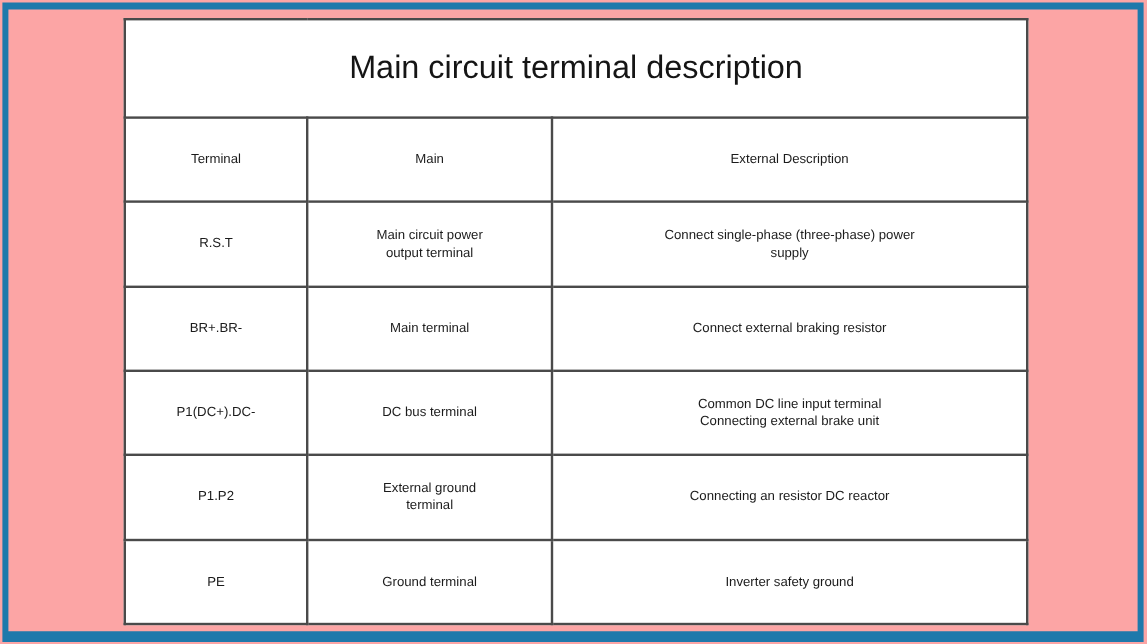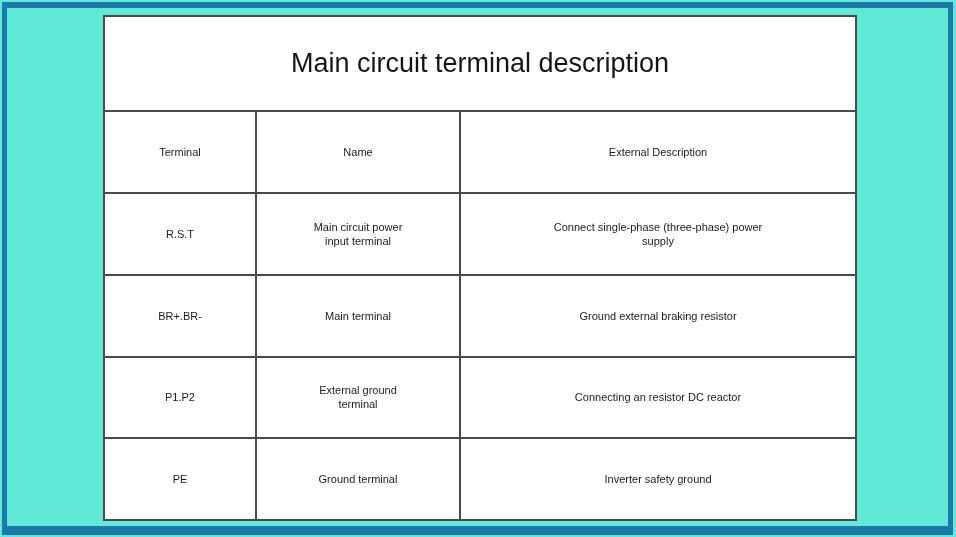--- a/index.html
+++ b/index.html
@@ -5,21 +5,21 @@
   html, body {
     margin: 0;
     padding: 0;
     background: #ffffff;
     font-family: "Liberation Sans", "DejaVu Sans", sans-serif;
   }
   .canvas {
     position: relative;
     width: 956px;
     height: 537px;
-    background: #5eead4;
+    background: #fca5a5;
     overflow: hidden;
   }
   .frame {
     position: absolute;
     left: 2px;
     top: 2px;
     right: 3px;
     bottom: 2px;
     border-style: solid;
     border-width: 6px 5px 9px 5px;
@@ -66,34 +66,40 @@
       <col style="width:152px">
       <col style="width:204px">
       <col style="width:396px">
     </colgroup>
     <tbody>
       <tr class="title-row">
         <td colspan="3">Main circuit terminal description</td>
       </tr>
       <tr class="header-row">
         <td>Terminal</td>
-        <td>Name</td>
+        <td>Main</td>
         <td>External Description</td>
       </tr>
       <tr class="data-row">
         <td>R.S.T</td>
         <td>Main circuit power
-input terminal</td>
+output terminal</td>
         <td>Connect single-phase (three-phase) power
 supply</td>
       </tr>
       <tr class="data-row">
         <td>BR+.BR-</td>
         <td>Main terminal</td>
-        <td>Ground external braking resistor</td>
+        <td>Connect external braking resistor</td>
+      </tr>
+      <tr class="data-row">
+        <td>P1(DC+).DC-</td>
+        <td>DC bus terminal</td>
+        <td>Common DC line input terminal
+Connecting external brake unit</td>
       </tr>
       <tr class="data-row">
         <td>P1.P2</td>
         <td>External ground
 terminal</td>
         <td>Connecting an resistor DC reactor</td>
       </tr>
       <tr class="data-row">
         <td>PE</td>
         <td>Ground terminal</td>

